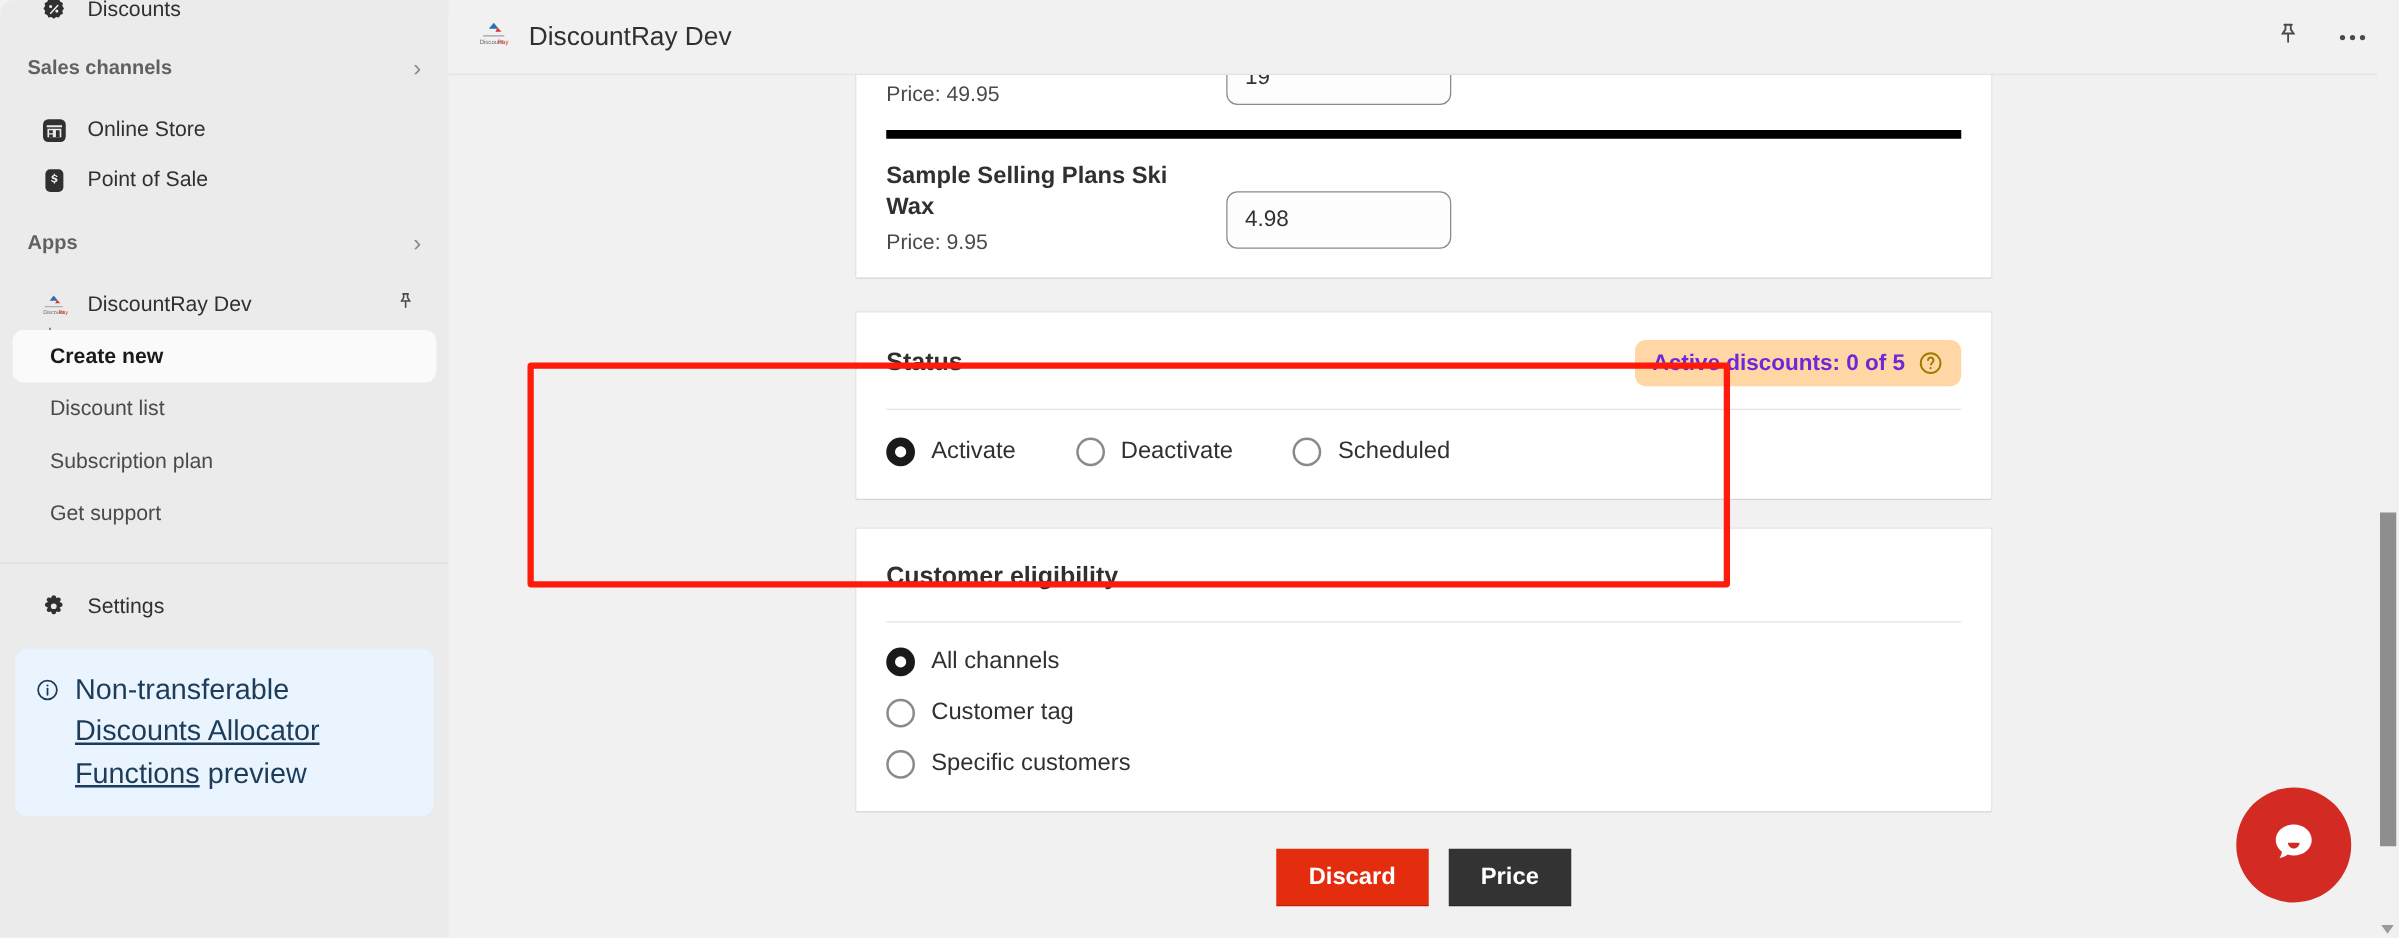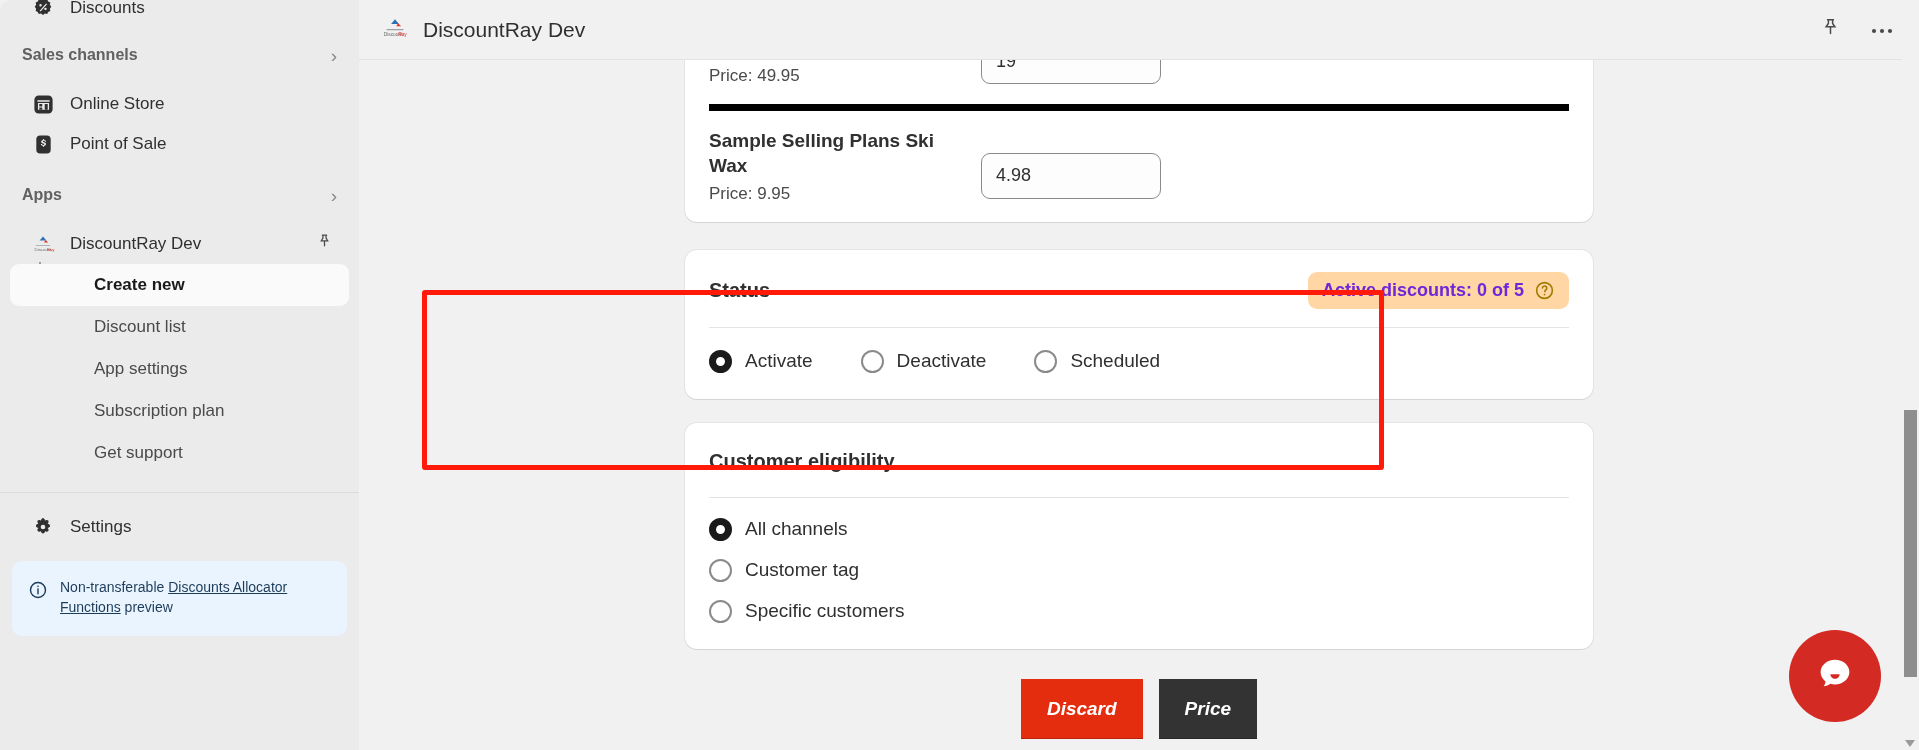--- a/index.html
+++ b/index.html
@@ -41,38 +41,38 @@
     color: #616161;
     font-size: 16px;
     font-weight: bold;
   }
   .chev { color: #8a8a8a; font-size: 19px; line-height: 1; font-weight: normal; }
 
   .sub-row {
     display: flex; align-items: center;
     height: 42px;
     margin: 0 10px;
-    padding-left: 84px;
+    padding-left: 30px;
     border-radius: 9px;
     color: #4a4a4a;
     font-size: 17px;
     position: relative;
   }
   .sub-row.active { background: #fafafa; color: #1a1a1a; font-weight: bold; }
 
   .divider-line { height: 1px; background: #dcdcdc; margin: 10px 0 0 0; }
 
   .banner {
     margin: 14px 12px 0 12px;
     background: #eaf4fe;
     border-radius: 10px;
     padding: 16px 16px 18px 16px;
     display: flex; gap: 12px;
     color: #1c3c5a;
-    font-size: 14px;
+    font-size: 23px;
     line-height: 1.45;
   }
   .banner a { color: #1c3c5a; text-decoration: underline; }
   .banner .info-ic { flex: 0 0 20px; margin-top: 3px; }
 
   
   .main {
     flex: 1;
     position: relative;
     background: #f1f1f1;
@@ -91,21 +91,21 @@
   .topbar .title { font-size: 21px; color: #303030; }
   .topbar .spacer { flex: 1; }
   .topbar .tb-icons { display: flex; align-items: center; gap: 30px; color: #4a4a4a; }
 
   .scrollarea { position: relative; height: 690px; overflow: hidden; padding-top: 0; }
 
   .card {
     width: 908px;
     margin: 0 auto;
     background: #ffffff;
-    border-radius: 12px;
+    border-radius: 1px;
     box-shadow: 0 1px 0 rgba(26,26,26,0.07), 0 0 0 1px rgba(26,26,26,0.06);
   }
   .cards-col { width: 908px; margin: 0 auto; position: relative; }
 
   .prod-card { padding: 0 24px; }
   .prod-row { display: flex; align-items: center; padding: 18px 0; gap: 20px; }
   .prod-row + .prod-row { border-top: 7px solid #000000; }
   .prod-left { width: 252px; }
   .prod-name { font-size: 19px; font-weight: bold; color: #303030; line-height: 1.28; }
   .prod-price { font-size: 17px; color: #4a4a4a; margin-top: 6px; }
@@ -145,21 +145,21 @@
   .radio-stack { margin-top: 20px; display: flex; flex-direction: column; gap: 18px; }
 
   .highlight-box {
     position: absolute;
     border: 5px solid #ff1a09;
     border-radius: 3px;
     pointer-events: none;
   }
 
   .footer-actions { display: flex; justify-content: center; gap: 16px; margin-top: 30px; }
-  .btn { height: 60px; border-radius: 0; font-size: 19px; font-weight: bold; padding: 0 26px; border: none; color: #fff; font-family: "Liberation Sans", sans-serif; font-style: italic; }
+  .btn { height: 46px; border-radius: 0; font-size: 19px; font-weight: bold; padding: 0 26px; border: none; color: #fff; font-family: "Liberation Sans", sans-serif; }
   .btn-discard { background: #e32d0e; box-shadow: inset 0 -1px 0 rgba(0,0,0,0.2); }
   .btn-save { background: #333333; box-shadow: inset 0 -1px 0 rgba(0,0,0,0.2); }
 
   .chat-bubble {
     position: absolute; right: 38px; bottom: 28px;
     width: 92px; height: 92px; border-radius: 50%;
     background: #d32b23;
     display: flex; align-items: center; justify-content: center;
   }
 
@@ -239,23 +239,20 @@
         <path d="M4 0 L4 22 Q4 26 8 26 L22 26"></path>
         <path d="M18 22 L23 26 L18 30" fill="none"></path>
       </svg>
       <div class="sub-row active">
         <span>Create new</span>
       </div>
     </div>
 
     <div class="sub-row">
       <span>Discount list</span>
-    </div>
-    <div class="sub-row">
-      <span>App settings</span>
     </div>
     <div class="sub-row">
       <span>Subscription plan</span>
     </div>
     <div class="sub-row">
       <span>Get support</span>
     </div>
 
     <div class="divider-line" style="margin-top:18px;"></div>
 

